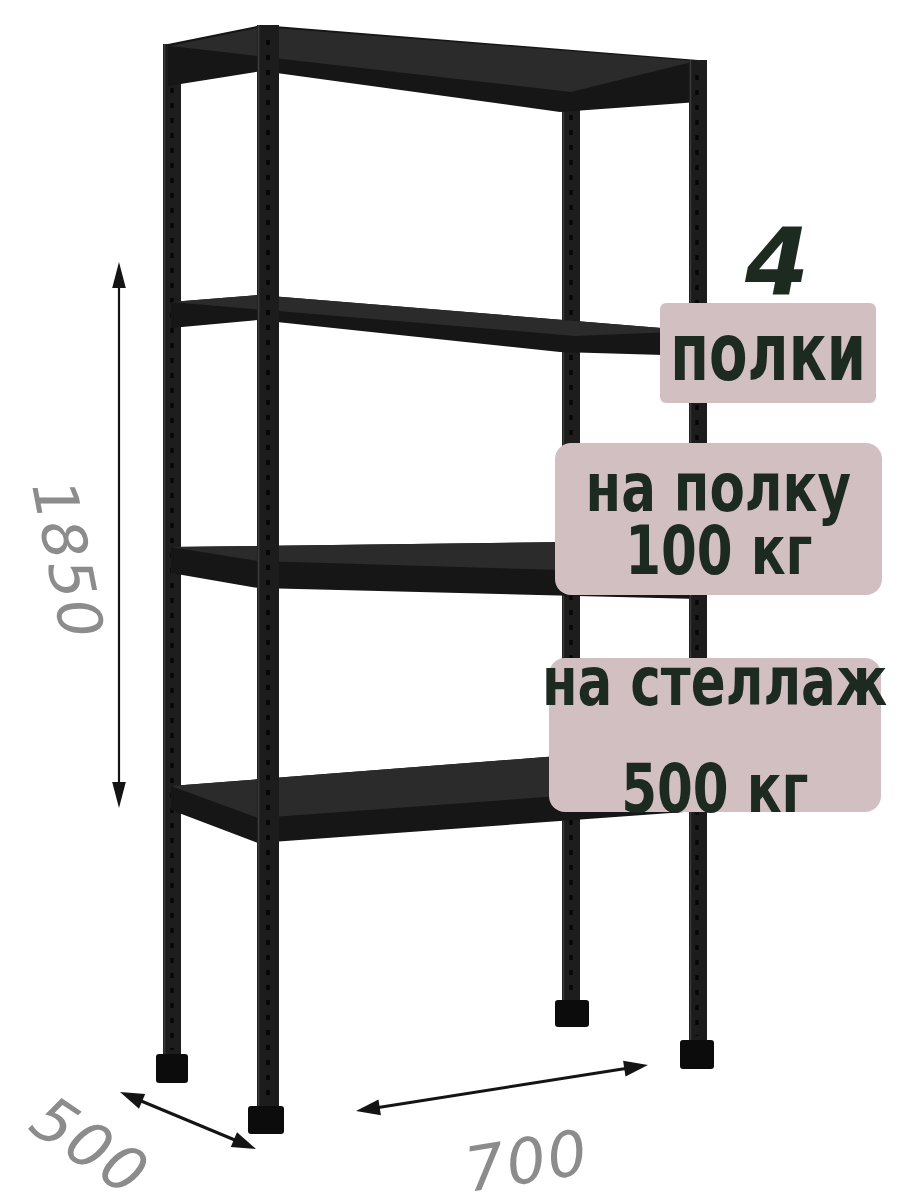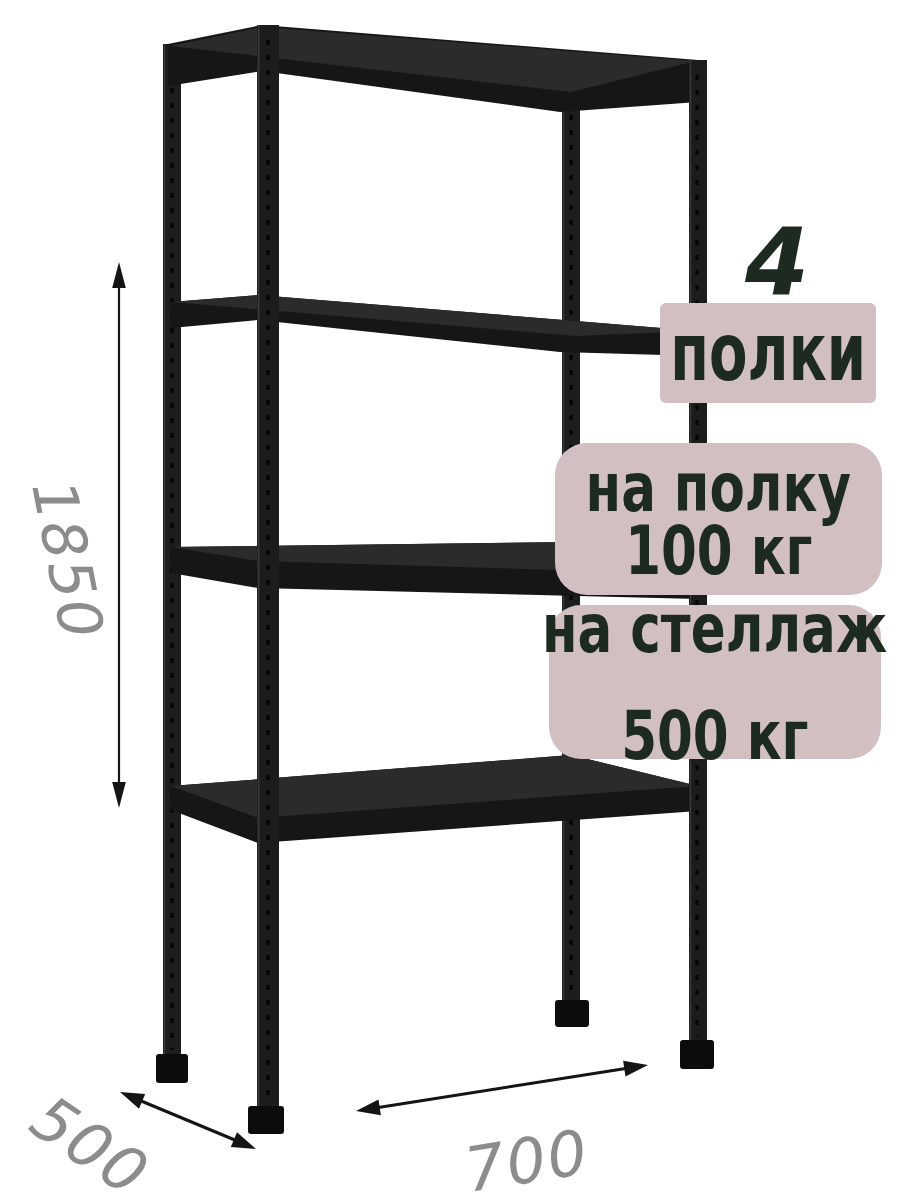--- a/index.html
+++ b/index.html
@@ -12,29 +12,29 @@
   .dim-label{
     position:absolute;color:#8c8c8c;font-style:italic;
     font-size:62px;white-space:nowrap;letter-spacing:2px;
     transform-origin:center center;user-select:none;
   }
   #dim-height{left:68px;top:560px;transform:translate(-50%,-50%) rotate(79deg);font-size:60px;}
   #dim-depth{left:90px;top:1146px;transform:translate(-50%,-50%) rotate(34deg);}
   #dim-width{left:527px;top:1161px;transform:translate(-50%,-50%) rotate(-9deg);}
   
   .badge{
-    position:absolute;background:#d2bfc1;border-radius:32px;
+    position:absolute;background:#d2bfc1;border-radius:16px;
     display:flex;flex-direction:column;align-items:center;justify-content:center;
     color:#1c2a20;font-weight:bold;text-align:center;
   }
   .badge .line{display:inline-block;font-size:56px;line-height:1.13;transform:scale(0.92,1.22);white-space:nowrap;}
   #badge-count{left:660px;top:303px;width:216px;height:100px;border-radius:6px;}
   #badge-count .line{font-size:66px;transform:scale(0.85,1.22);}
   #badge-per-shelf{left:555px;top:443px;width:327px;height:152px;}
-  #badge-per-rack{left:549px;top:605px;width:332px;height:154px;gap:44px;}
+  #badge-per-rack{left:549px;top:658px;width:332px;height:154px;gap:44px;}
   #count-number{
     position:absolute;left:777px;top:263px;transform:translate(-50%,-50%);
     color:#1c2a20;font-size:92px;font-weight:bold;font-style:italic;line-height:1;
   }
 </style>
 </head>
 <body>
 
 <div class="stage">
 

